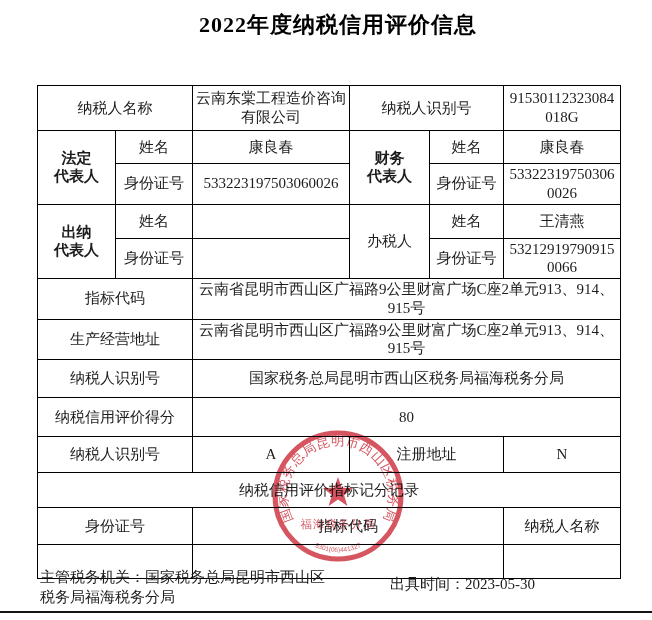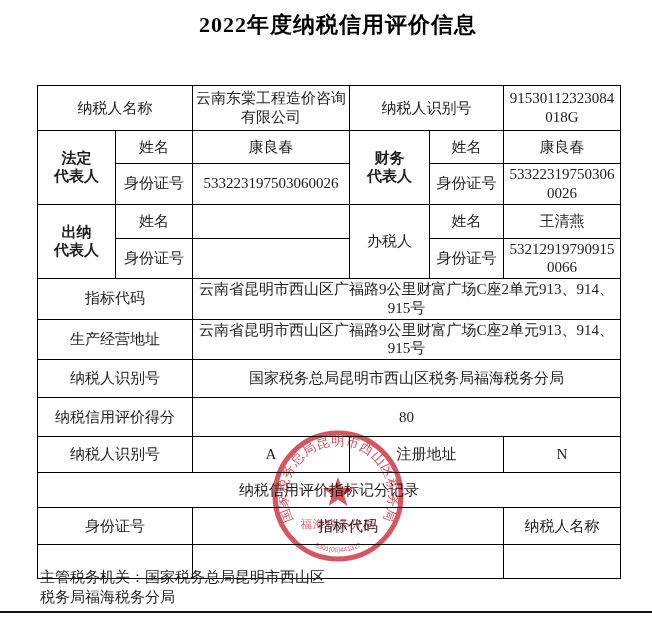--- a/index.html
+++ b/index.html
@@ -150,15 +150,16 @@
       <text x="75" y="107" text-anchor="middle" font-size="11.5" letter-spacing="1" font-family="Liberation Serif, serif">福海税务分局</text>
       <text font-size="6.5" font-family="Liberation Sans, sans-serif">
         <textPath href="#sealArcBottom" startOffset="50%" text-anchor="middle">5301(06)441327</textPath>
       </text>
     </g>
   </svg>
 </div>
 
 <div class="footer">
   <div class="footer-authority">主管税务机关：国家税务总局昆明市西山区税务局福海税务分局</div>
+  <div class="footer-issued"><span>出具时间：</span><span>2023-05-30</span></div>
 </div>
 
 <div class="bottom-rule"></div>
 
 </body></html>

